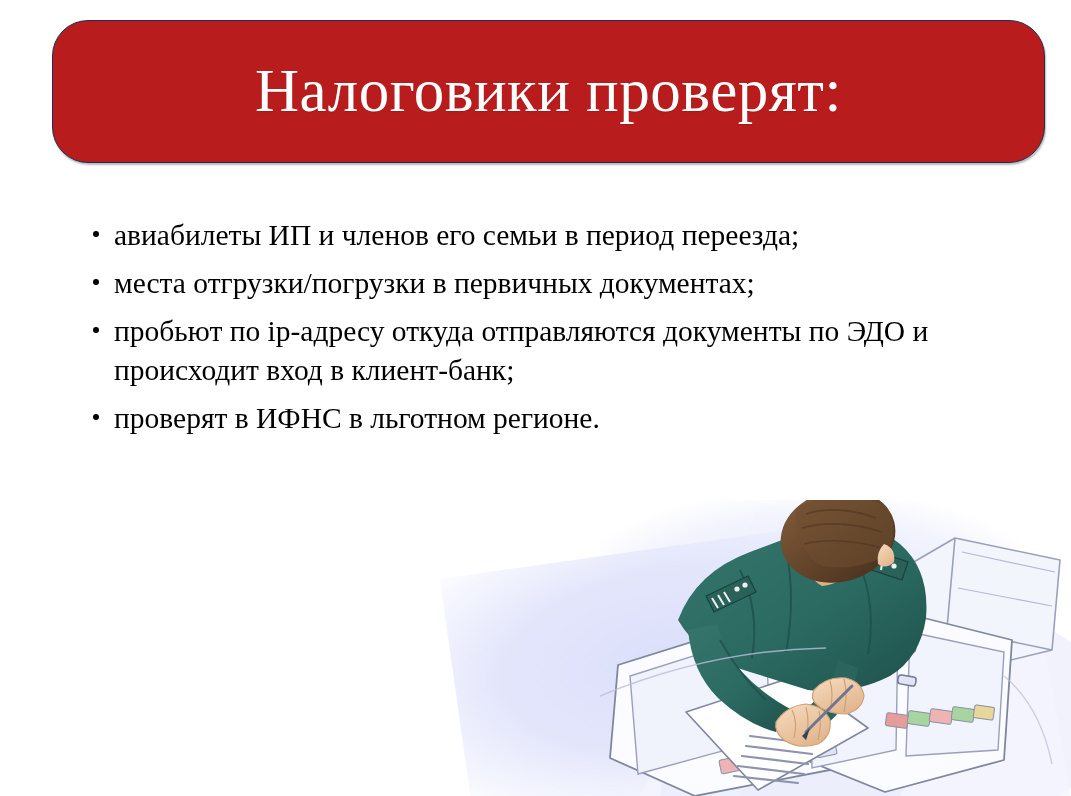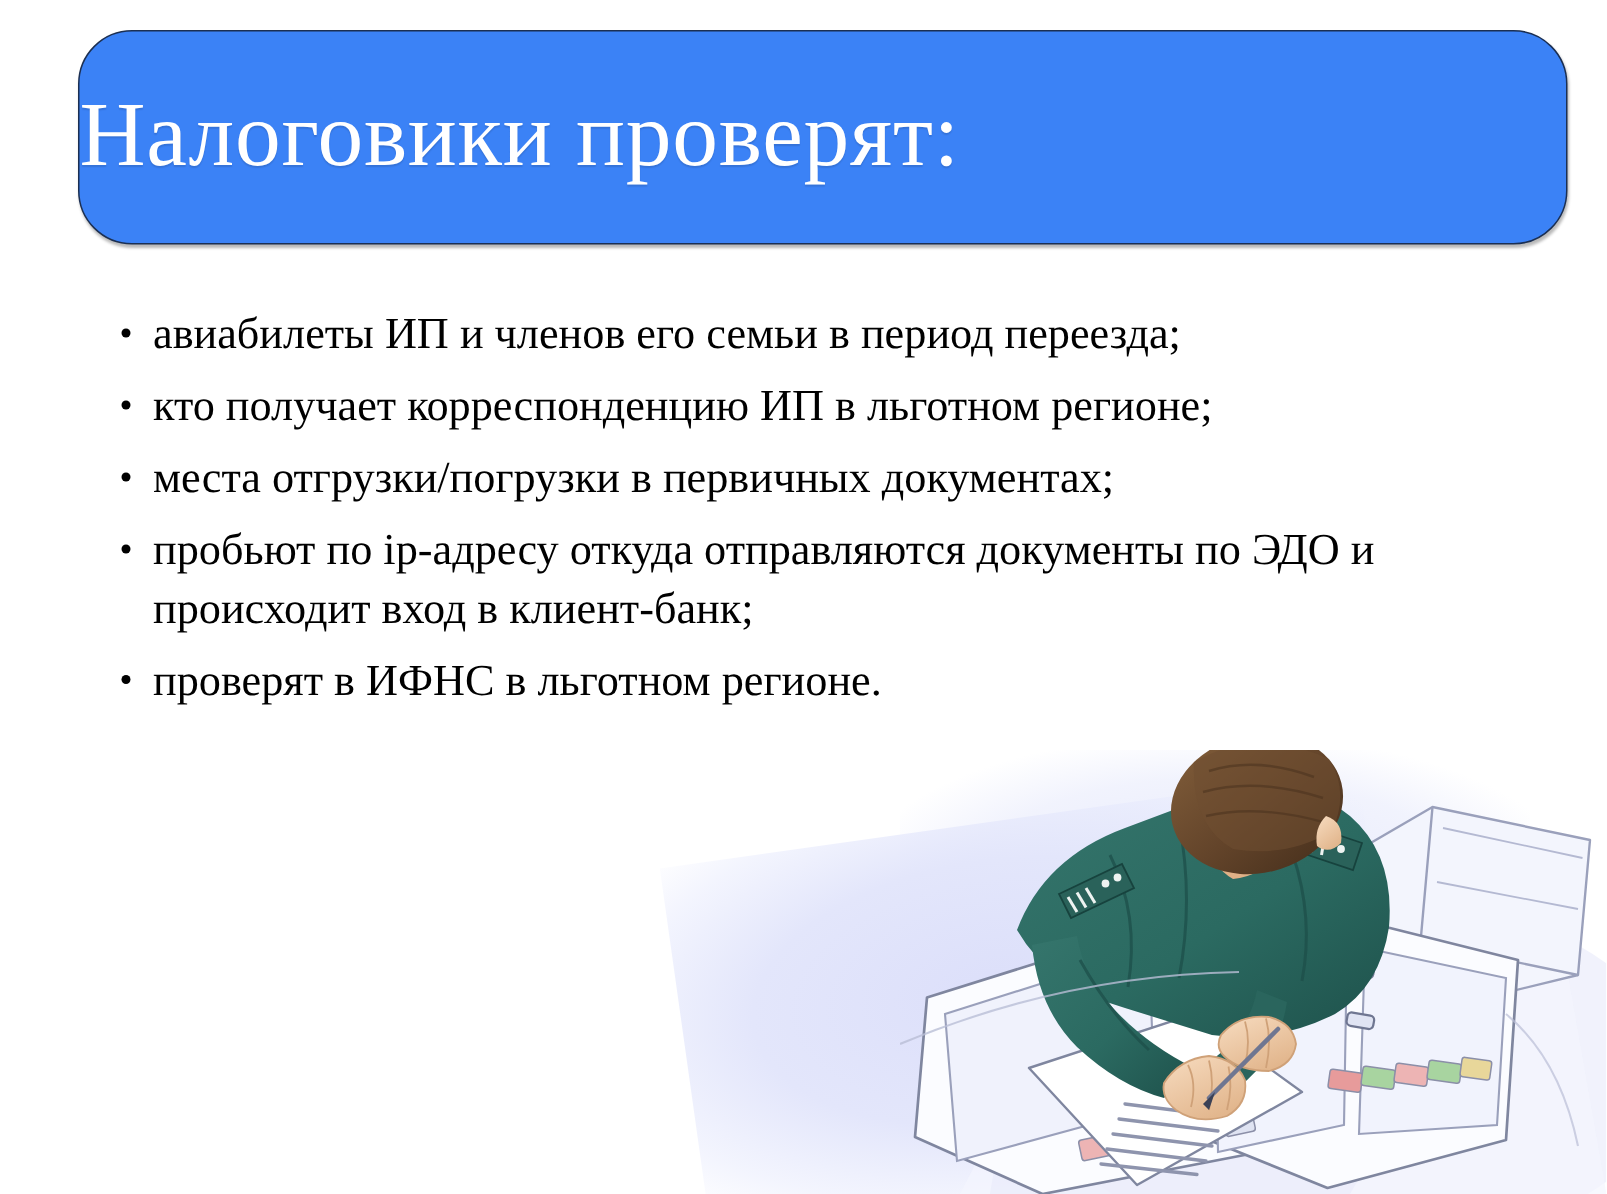--- a/index.html
+++ b/index.html
@@ -39,44 +39,45 @@
   }
 
   
   #title-banner {
     position: absolute;
     left: 52px;
     top: 20px;
     width: 993px;
     height: 143px;
     box-sizing: border-box;
-    background: #3b82f6;
+    background: #b91c1c;
     border: 1.5px solid #1b2f52;
     border-radius: 36px;
     display: flex;
     align-items: center;
+    justify-content: center;
     box-shadow: 1px 2px 2px rgba(0,0,0,0.28);
   }
   #title-text {
     color: #ffffff;
     font-size: 61px;
     line-height: 1.05;
     font-weight: 400;
     letter-spacing: 0.5px;
     white-space: nowrap;
     text-shadow: 0 1px 1px rgba(0,0,0,0.12);
   }
 
   
   #bullet-list {
     position: absolute;
     left: 76px;
     top: 204px;
     width: 930px;
-    margin: 0;
+    margin: 12px;
     padding: 0;
     list-style: none;
   }
   .bullet-item {
     position: relative;
     padding-left: 26px;
     margin: 0 0 9px 0;
     color: #000000;
     font-size: 29.5px;
     line-height: 1.32;
@@ -114,24 +115,20 @@
   <div class="blob" id="blob-main"></div>
 
   <div id="title-banner">
     <span id="title-text">Налоговики проверят:</span>
   </div>
 
   <ul id="bullet-list">
     <li class="bullet-item">
       <span class="dot"></span>
       <span class="txt">авиабилеты ИП и членов его семьи в период переезда;</span>
-    </li>
-    <li class="bullet-item">
-      <span class="dot"></span>
-      <span class="txt">кто получает корреспонденцию ИП в льготном регионе;</span>
     </li>
     <li class="bullet-item">
       <span class="dot"></span>
       <span class="txt">места отгрузки/погрузки в первичных документах;</span>
     </li>
     <li class="bullet-item">
       <span class="dot"></span>
       <span class="txt">пробьют по ip-адресу откуда отправляются документы по ЭДО и происходит вход в клиент-банк;</span>
     </li>
     <li class="bullet-item">

